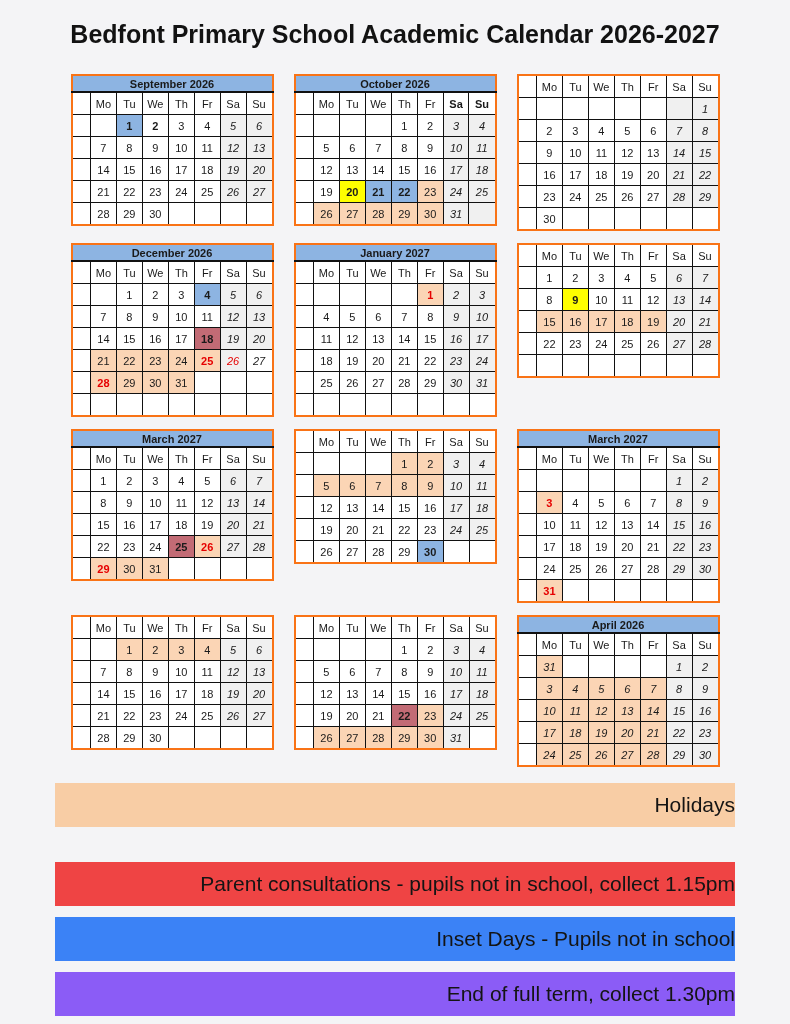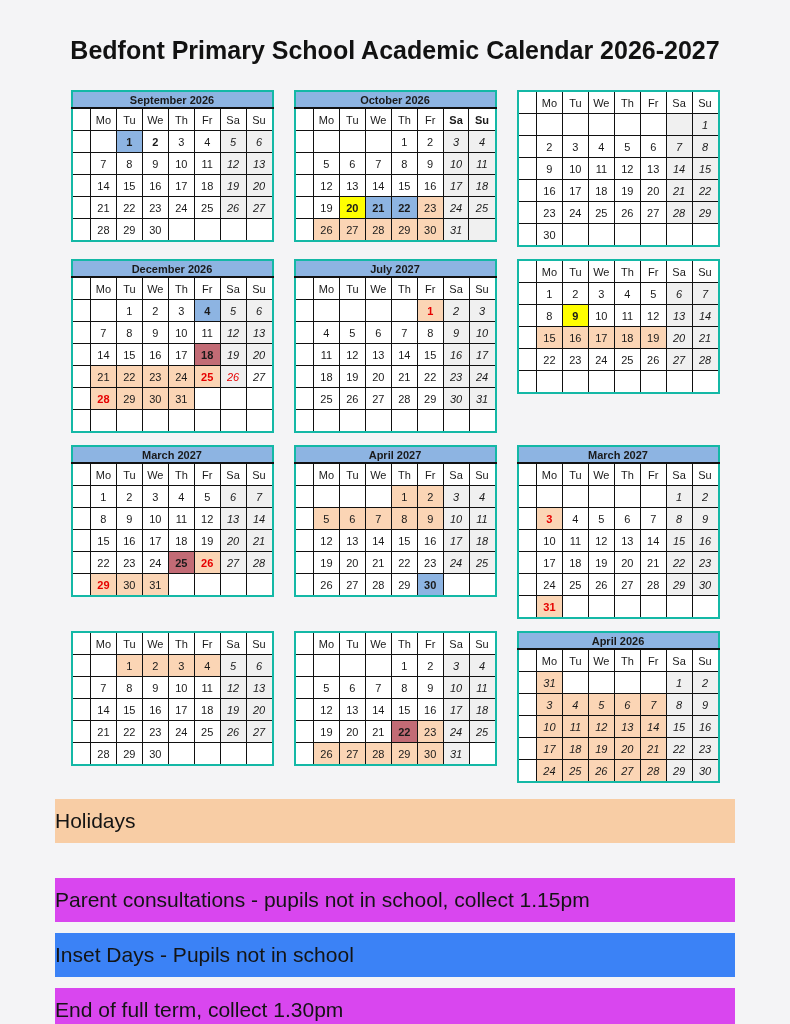--- a/index.html
+++ b/index.html
@@ -8,42 +8,42 @@
     width: 790px;
     height: 1024px;
     overflow: hidden;
     background: var(--page-bg, #F4F4F6);
     font-family: "Liberation Sans", sans-serif;
   }
   #page {
     box-sizing: border-box;
     width: 790px;
     height: 1024px;
-    padding-top: 36px;
+    padding-top: 20px;
   }
   h1#title {
     margin: 0 0 25px 0;
     text-align: center;
     font-size: 25px;
     font-weight: 600;
     letter-spacing: 0px;
     color: #121212;
   }
   #calendar-grid {
     display: grid;
     grid-template-columns: repeat(3, 203px);
     column-gap: 20px;
     row-gap: 12px;
     justify-content: center;
     align-items: start;
   }
   table.cal {
     border-collapse: collapse;
     background: #d946ef;
-    border: 2px solid #14b8a6;
+    border: 2px solid #f97316;
     font-size: 11px;
   }
   table.cal td {
     border: 1px solid #111111;
     width: 26px;
     height: 21px;
     padding: 0;
     text-align: center;
     vertical-align: middle;
     color: #1a1a1a;
@@ -67,21 +67,21 @@
   table.cal td.i   { font-style: italic; }
   table.cal td.red { color: #e60000; }
   #legend {
     margin-top: 16px;
   }
   .legend-bar {
     width: 680px;
     height: 44px;
     line-height: 44px;
     margin: 0 auto 11px auto;
-    text-align: left;
+    text-align: right;
     font-size: 21px;
     color: #141414;
   }
 </style>
 </head>
 <body>
 
 <div id="page">
   <h1 id="title">Bedfont Primary School Academic Calendar 2026-2027</h1>
   <div id="calendar-grid">
@@ -366,21 +366,21 @@
             <td></td>
             <td></td>
             <td></td>
             <td></td>
           </tr>
         </tbody>
       </table>
       <table class="cal">
         <tbody>
           <tr>
-            <td colspan="8" class="mtitle">July 2027</td>
+            <td colspan="8" class="mtitle">January 2027</td>
           </tr>
           <tr>
             <td class="gutter"></td>
             <td class="dh">Mo</td>
             <td class="dh">Tu</td>
             <td class="dh">We</td>
             <td class="dh">Th</td>
             <td class="dh">Fr</td>
             <td class="dh">Sa</td>
             <td class="dh">Su</td>
@@ -574,23 +574,20 @@
             <td></td>
             <td></td>
             <td></td>
             <td></td>
           </tr>
         </tbody>
       </table>
       <table class="cal">
         <tbody>
           <tr>
-            <td colspan="8" class="mtitle">April 2027</td>
-          </tr>
-          <tr>
             <td class="gutter"></td>
             <td class="dh">Mo</td>
             <td class="dh">Tu</td>
             <td class="dh">We</td>
             <td class="dh">Th</td>
             <td class="dh">Fr</td>
             <td class="dh">Sa</td>
             <td class="dh">Su</td>
           </tr>
           <tr>
@@ -913,17 +910,17 @@
             <td class="hol i">27</td>
             <td class="hol i">28</td>
             <td class="we">29</td>
             <td class="we">30</td>
           </tr>
         </tbody>
       </table>
     </div>
   <div id="legend">
       <div class="legend-bar" style="background: rgb(248, 205, 165);">Holidays</div>
-      <div class="legend-bar" style="background: #d946ef; margin-top: 35px;">Parent consultations - pupils not in school, collect 1.15pm</div>
+      <div class="legend-bar" style="background: #ef4444; margin-top: 35px;">Parent consultations - pupils not in school, collect 1.15pm</div>
       <div class="legend-bar" style="background: #3b82f6;">Inset Days - Pupils not in school</div>
-      <div class="legend-bar" style="background: #d946ef;">End of full term, collect 1.30pm</div>
+      <div class="legend-bar" style="background: #8b5cf6;">End of full term, collect 1.30pm</div>
     </div>
 </div>
 
 </body></html>

